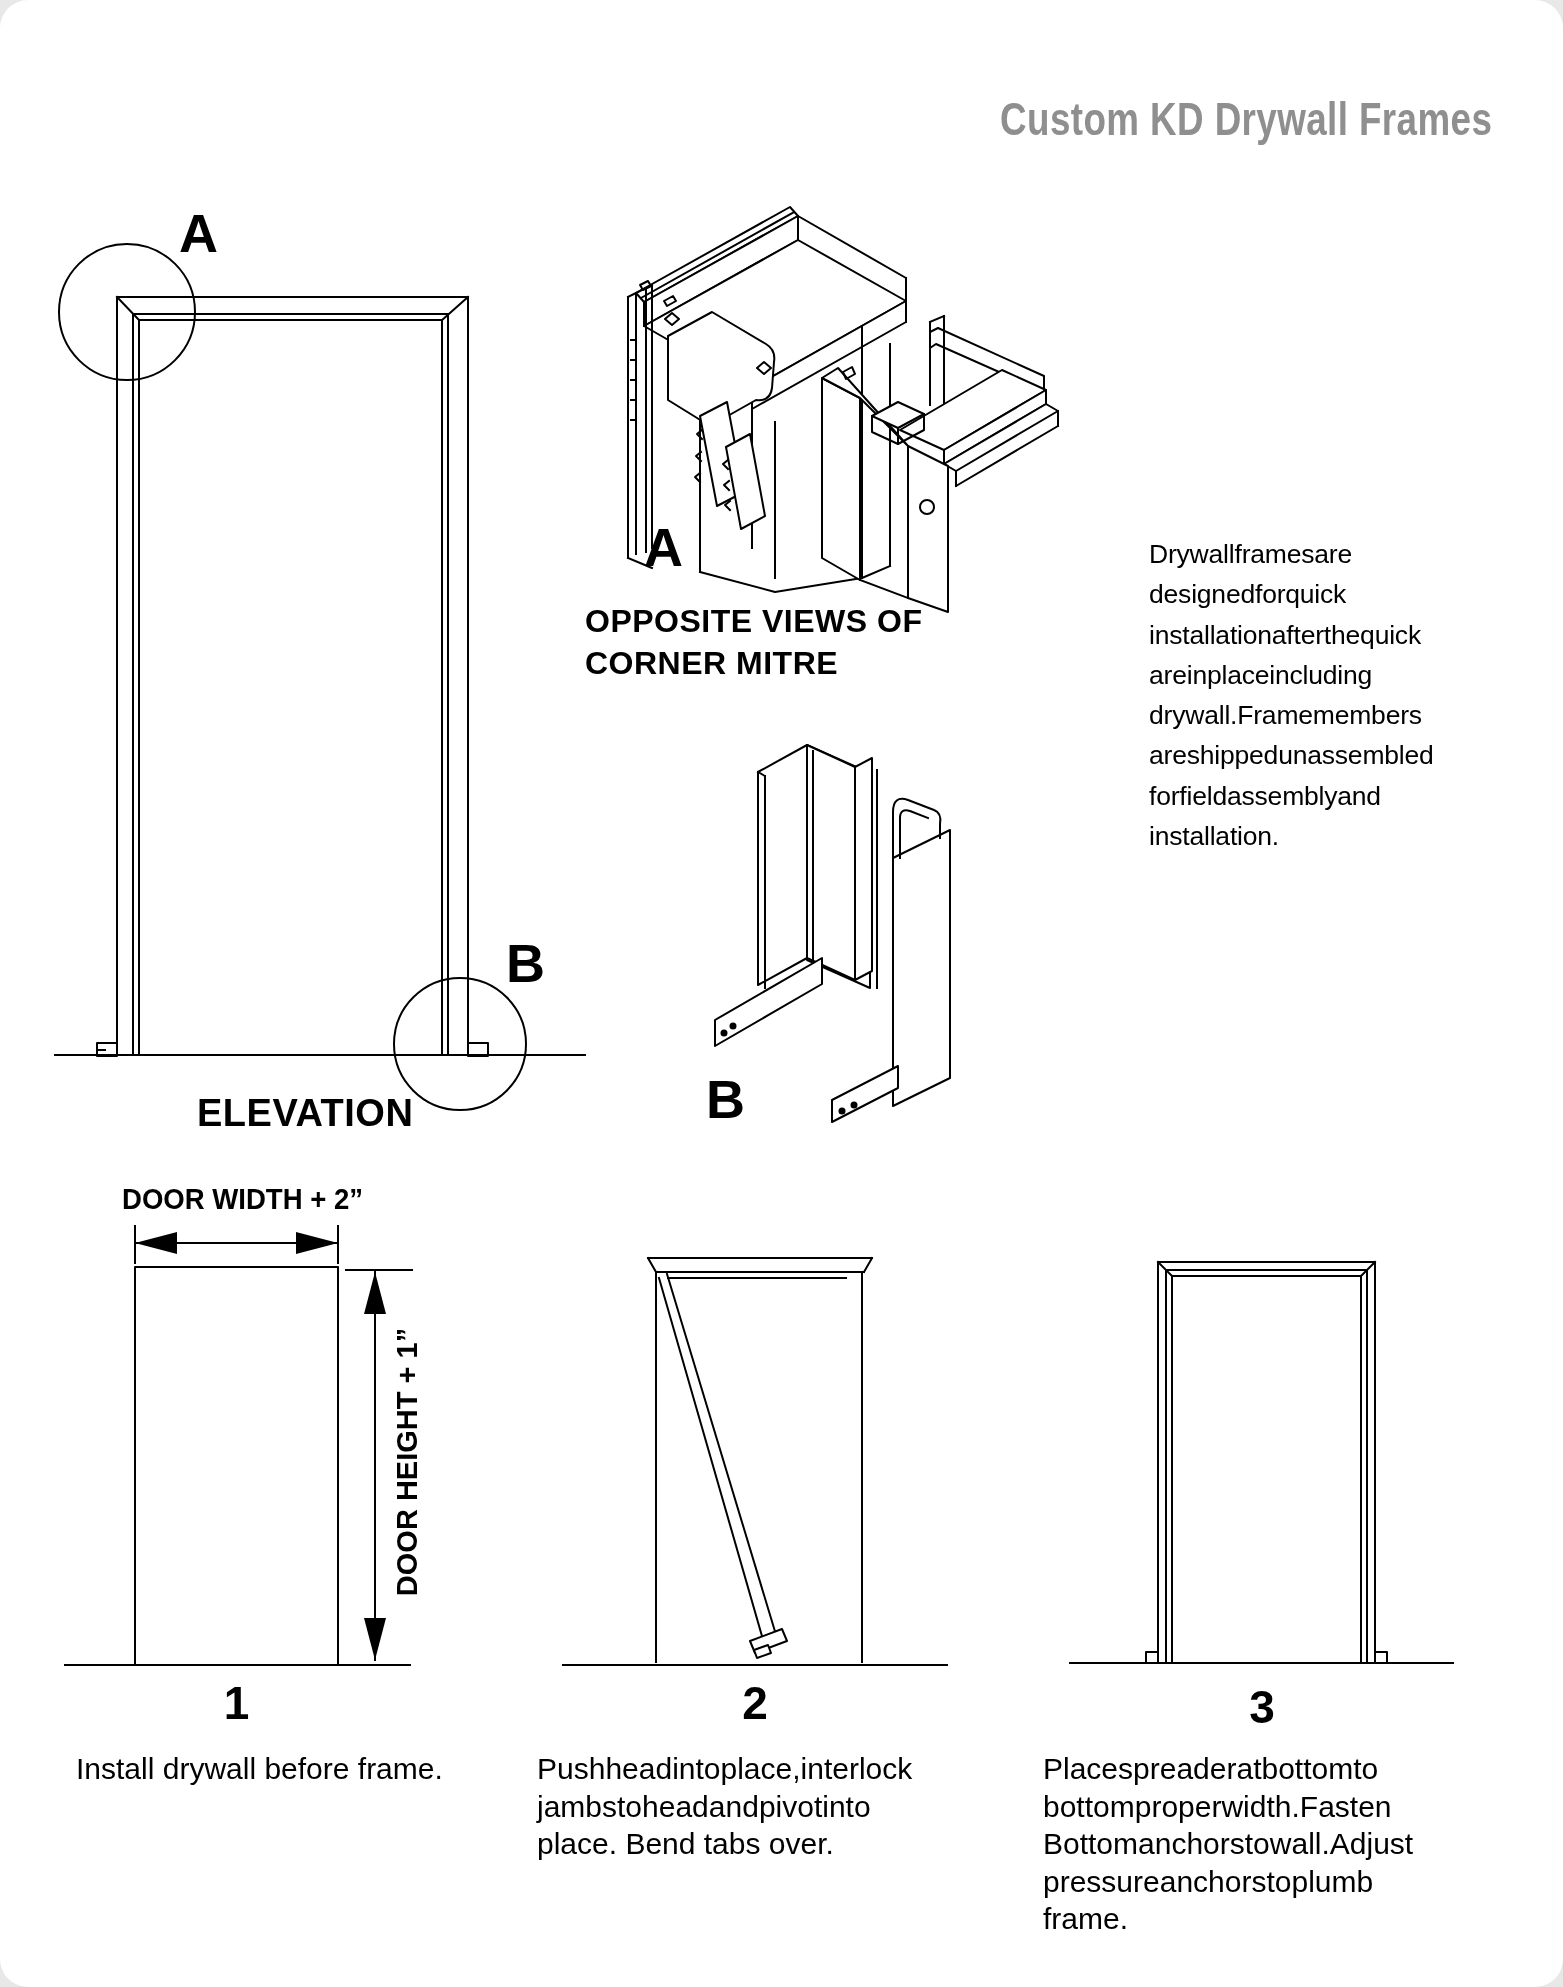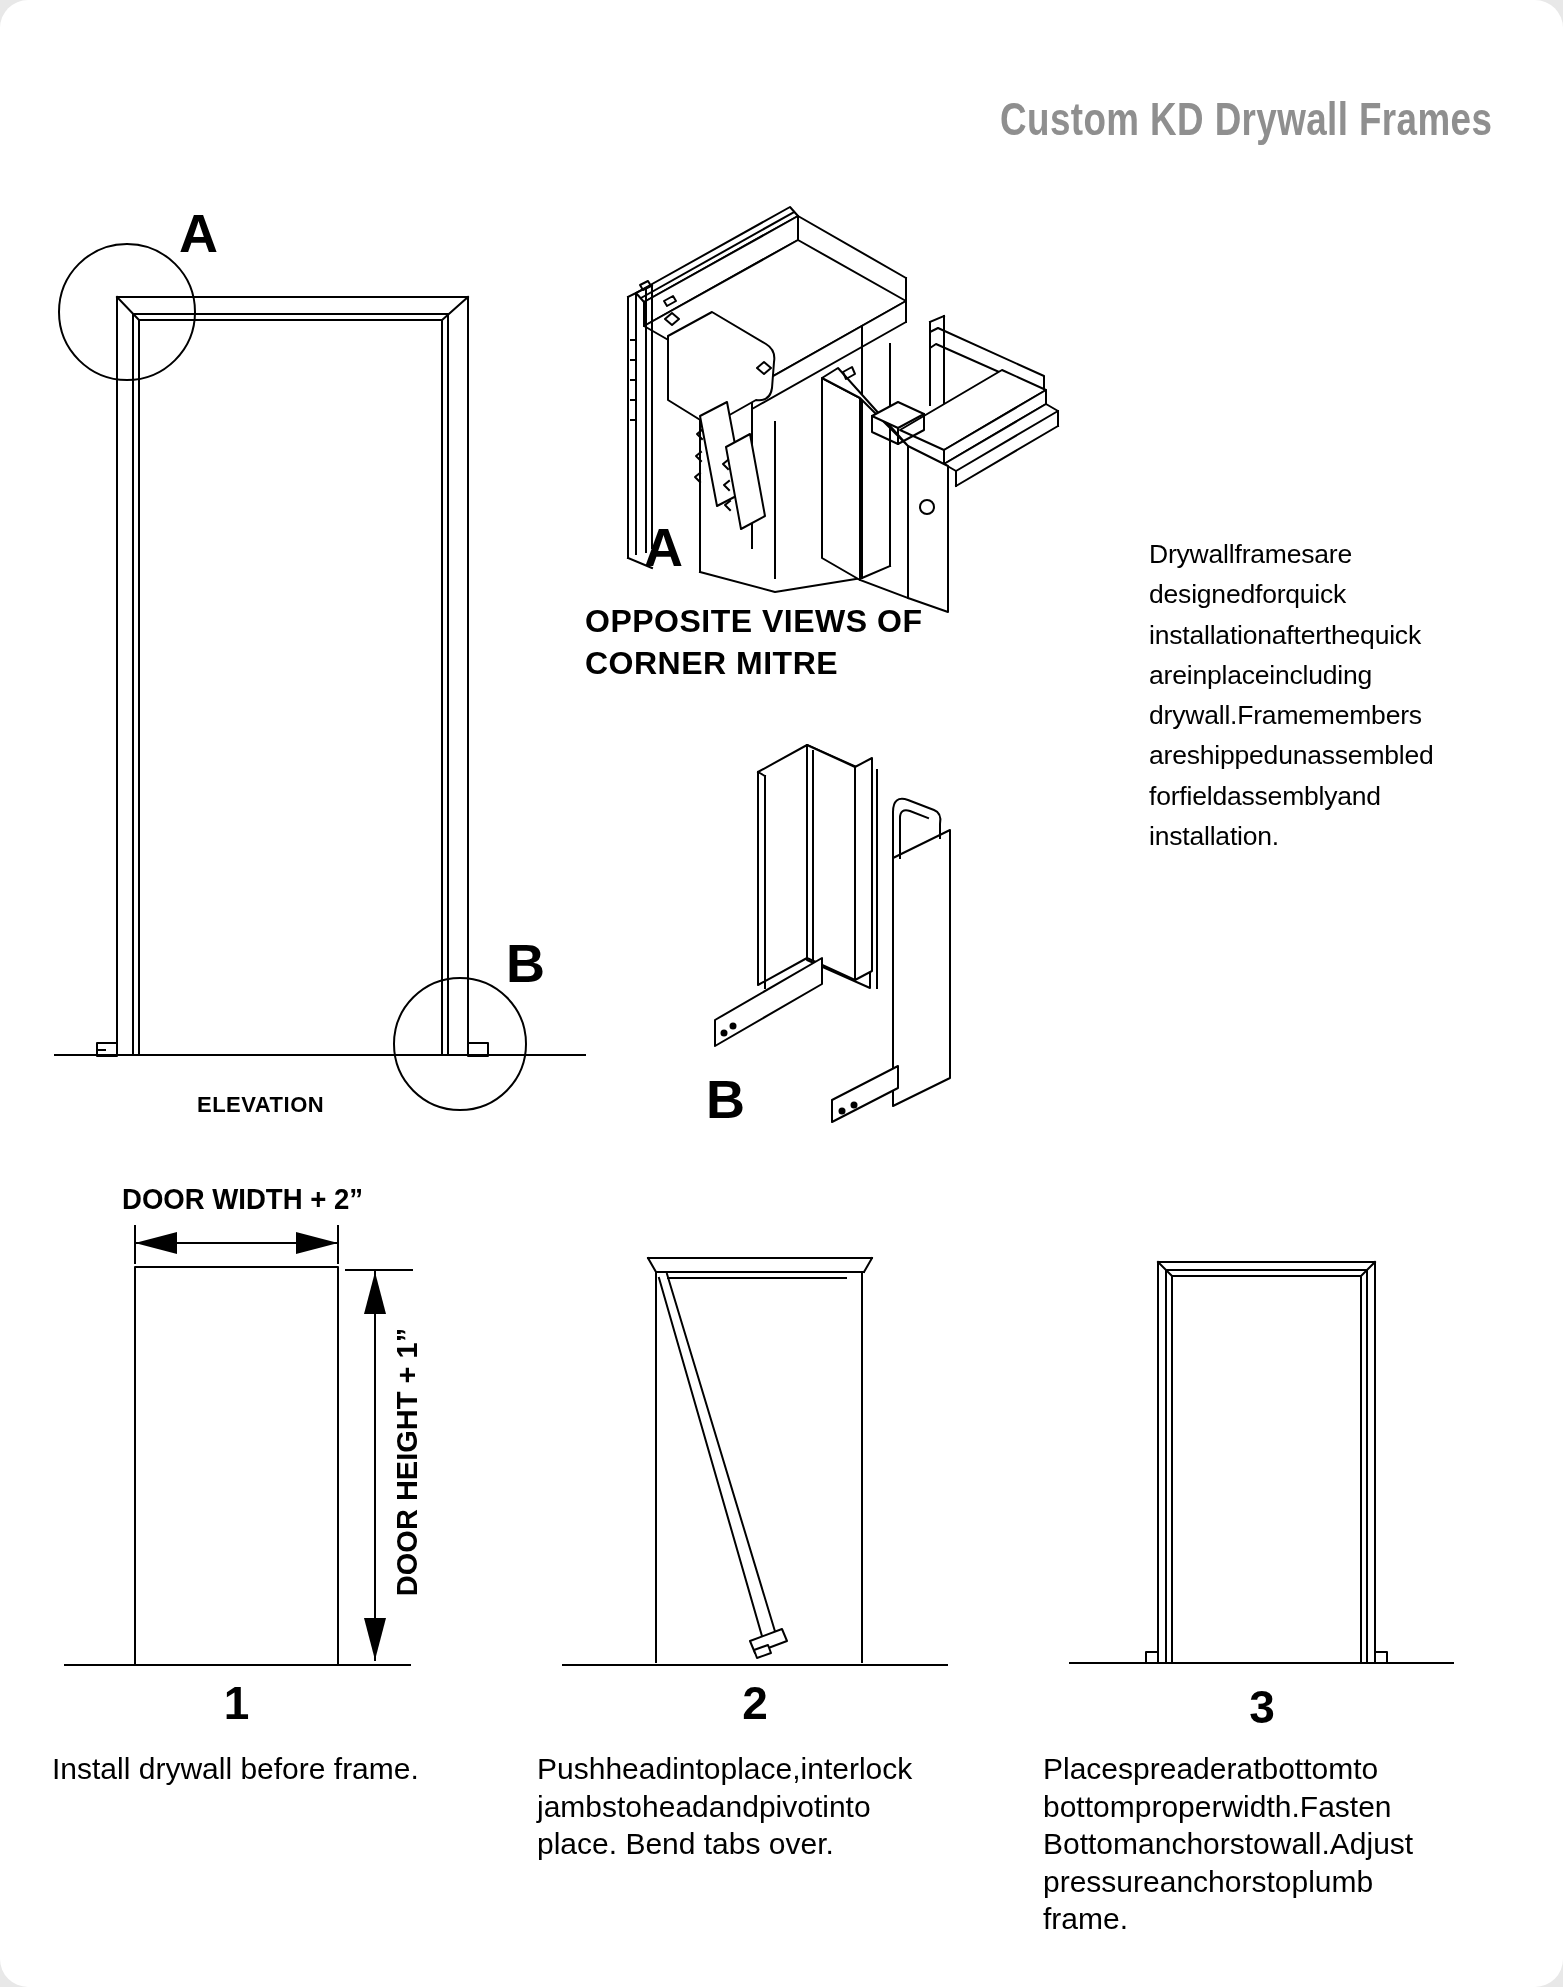--- a/index.html
+++ b/index.html
@@ -21,21 +21,21 @@
   .page-title{
     top:92px;right:71px;
     font-size:46px;font-weight:bold;
     color:#8f8f8f;
     white-space:nowrap;
     transform:scaleX(0.80);
     transform-origin:right center;
     letter-spacing:0.5px;
   }
   .big-label{font-size:54px;font-weight:bold;line-height:1;}
-  .drawing-caption{font-size:22px;font-weight:bold;letter-spacing:0.5px;}
+  .drawing-caption{font-size:38px;font-weight:bold;letter-spacing:0.5px;}
   .mitre-caption{
     left:585px;top:600px;width:500px;
     text-align:left;
     font-size:32px;font-weight:bold;line-height:42px;
     letter-spacing:0.5px;
   }
   .intro{
     left:1149px;top:534px;width:306px;
     font-size:26.5px;line-height:40.3px;
     letter-spacing:-0.2px;
@@ -233,21 +233,21 @@
 
   <div class="abs dim-label dim-w">DOOR WIDTH + 2”</div>
   <div class="abs dim-h-wrap">
     <div class="dim-label">DOOR HEIGHT + 1”</div>
   </div>
 
   <div class="abs fig-number" style="left:135px;width:203px;top:1680px;">1</div>
   <div class="abs fig-number" style="left:563px;width:384px;top:1680px;">2</div>
   <div class="abs fig-number" style="left:1070px;width:384px;top:1684px;">3</div>
 
-  <div class="abs fig-caption" style="left:52px;top:1750px;width:390px;">
+  <div class="abs fig-caption" style="left:76px;top:1750px;width:390px;">
     <div>Install drywall before frame.</div>
   </div>
 
   <div class="abs fig-caption" style="left:537px;top:1750px;width:450px;">
     <div class="jl">
         <span>Push</span>
         <span>head</span>
         <span>into</span>
         <span>place,</span>
         <span>interlock</span>

